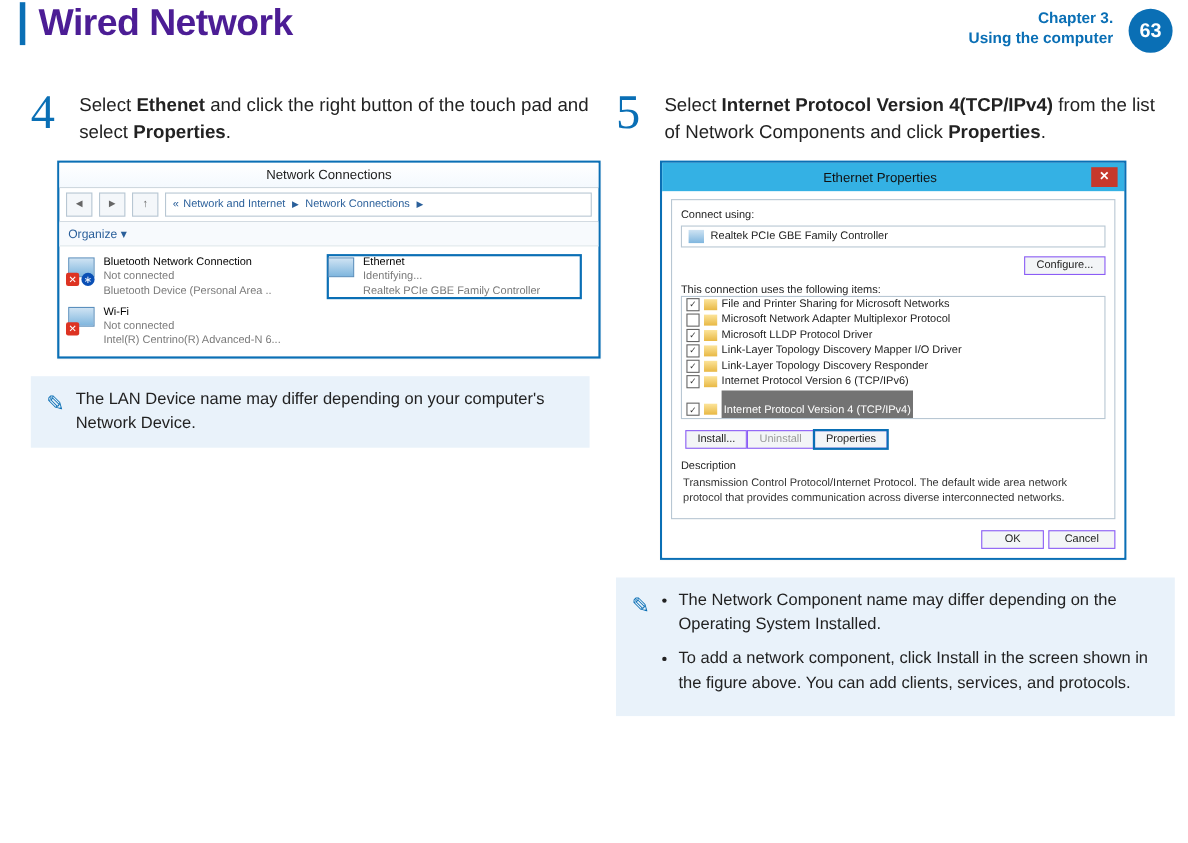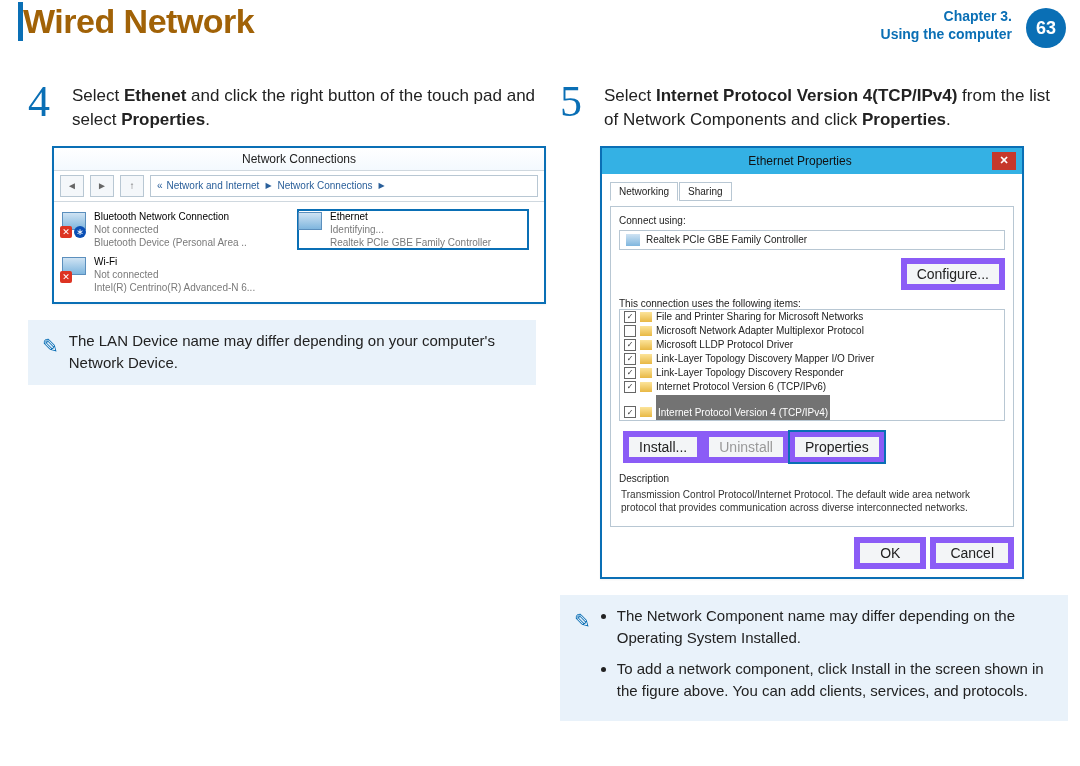--- a/index.html
+++ b/index.html
@@ -1,18 +1,18 @@
 <!DOCTYPE html>
 <html><head>
 <meta charset="utf-8">
 <style>
   body{margin:0;padding:0;background:#fff;font-family:"Segoe UI",Arial,sans-serif;color:#222;width:1080px}
   .page{position:relative;width:1080px;height:766px;overflow:hidden}
   .hdr{position:absolute;top:0;left:0;right:0;height:58px}
-  .title{position:absolute;left:18px;top:2px;font-size:34px;font-weight:800;letter-spacing:-.5px;color:#a16207;border-left:5px solid #0a6fb5;padding-left:0}
+  .title{position:absolute;left:18px;top:2px;font-size:34px;font-weight:800;letter-spacing:-.5px;color:#4c1d95;border-left:5px solid #0a6fb5;padding-left:12px}
   .chap{position:absolute;right:68px;top:8px;text-align:right;color:#0a6fb5;font-weight:700;font-size:14px;line-height:1.25}
   .pageno{position:absolute;right:14px;top:8px;width:40px;height:40px;border-radius:50%;background:#0a6fb5;color:#fff;display:flex;align-items:center;justify-content:center;font-weight:700;font-size:18px}
   .col{position:absolute;top:84px;width:508px}
   .left{left:28px}
   .right{left:560px}
   .step{display:flex;gap:10px;font-size:17px;line-height:1.4}
   .num{font-family:Georgia,serif;font-size:44px;font-weight:400;color:#0a6fb5;line-height:.9;margin-top:-2px;flex-shrink:0;width:34px}
   .step b{font-weight:700}
   .figure{margin:14px 0 16px 24px;border:2px solid #0a6fb5;background:#fff;box-shadow:0 1px 2px rgba(0,0,0,.05)}
   
@@ -40,21 +40,21 @@
   
   .ep{width:420px;font-size:10px;margin-left:40px}
   .ep-title{background:#34b1e4;color:#111;padding:4px 6px;font-size:12px;display:flex;align-items:center;justify-content:flex-end}
   .ep-close{width:24px;height:18px;background:#c6382b;color:#fff;display:flex;align-items:center;justify-content:center;font-size:11px;font-weight:700}
   .ep-body{padding:8px;background:#fff}
   .ep-tabs{display:flex;gap:1px;font-size:10px;margin-bottom:6px}
   .ep-tab{padding:3px 8px;border:1px solid #b8c7d3;background:#fff;position:relative}
   .ep-tab.on{border-bottom-color:#fff;z-index:2}
   .ep-panel{border:1px solid #b8c7d3;padding:8px;margin-top:-1px}
   .ep-field{border:1px solid #b8c7d3;padding:3px 6px;display:flex;align-items:center;gap:6px;margin:4px 0 8px}
-  .ep-btn{border:6px solid #8b5cf6;padding:2px 10px;font-size:14px;background:#f3f5f7}
+  .ep-btn{border:1px solid #8b5cf6;padding:2px 10px;font-size:10px;background:#f3f5f7}
   .ep-btn.hl{outline:2px solid #0a6fb5;outline-offset:-1px}
   .ep-right{display:flex;justify-content:flex-end}
   .ep-list{border:1px solid #b8c7d3;max-height:110px;overflow:hidden;position:relative}
   .ep-li{display:flex;align-items:center;gap:4px;padding:1px 4px;font-size:10px}
   .ep-li .cb{width:10px;height:10px;border:1px solid #666;display:flex;align-items:center;justify-content:center;font-size:8px;color:#333;flex-shrink:0}
   .ep-li .ni{width:12px;height:10px;background:linear-gradient(#fce49a,#e8b844);flex-shrink:0}
   .ep-li.sel span.lbl{background:#737373;color:#fff;padding:12px 2px}
   .ep-scroll{border-top:1px solid #b8c7d3;height:10px;display:flex;justify-content:space-between;padding:0 3px;font-size:9px;color:#666}
   .ep-actions{display:flex;margin:10px 4px}
   .ep-desc{font-size:10px;line-height:1.3;margin:4px 2px;color:#333}
@@ -89,20 +89,21 @@
         <div class="nav-btn">►</div>
         <div class="nav-btn">↑</div>
         <div class="addr">
           <span>«</span>
           <span>Network and Internet</span>
             <span class="sep">▶</span>
           <span>Network Connections</span>
             <span class="sep">▶</span>
         </div>
       </div>
+      <div class="nc-org">Organize ▾</div>
       <div class="nc-body" id="nc-body">
           <div class="conn">
             <div class="conn-ico">
               <div class="net-ico"></div>
               <div class="red-x">✕</div>
               <div class="bt">∗</div>
             </div>
             <div class="conn-txt">
               <div class="name">Bluetooth Network Connection</div>
               <div class="sub">Not connected</div>
@@ -146,24 +147,20 @@
         <span>Select </span><b>Internet Protocol Version 4(TCP/IPv4)</b><span> from the list of Network Components and click </span><b>Properties</b><span>.</span>
       </div>
     </div>
 
     <div class="figure ep">
       <div class="ep-title">
         <span style="flex:1;text-align:center">Ethernet Properties</span>
         <span class="ep-close">✕</span>
       </div>
       <div class="ep-body">
-        <div class="ep-tabs">
-          <div class="ep-tab on">Networking</div>
-          <div class="ep-tab">Sharing</div>
-        </div>
         <div class="ep-panel">
           <div>Connect using:</div>
           <div class="ep-field">
             <span class="tiny-ico"></span>
             <span>Realtek PCIe GBE Family Controller</span>
           </div>
           <div class="ep-right">
               <span class="ep-btn">Configure...</span>
             </div>
           <div style="margin-top:8px">This connection uses the following items:</div>

